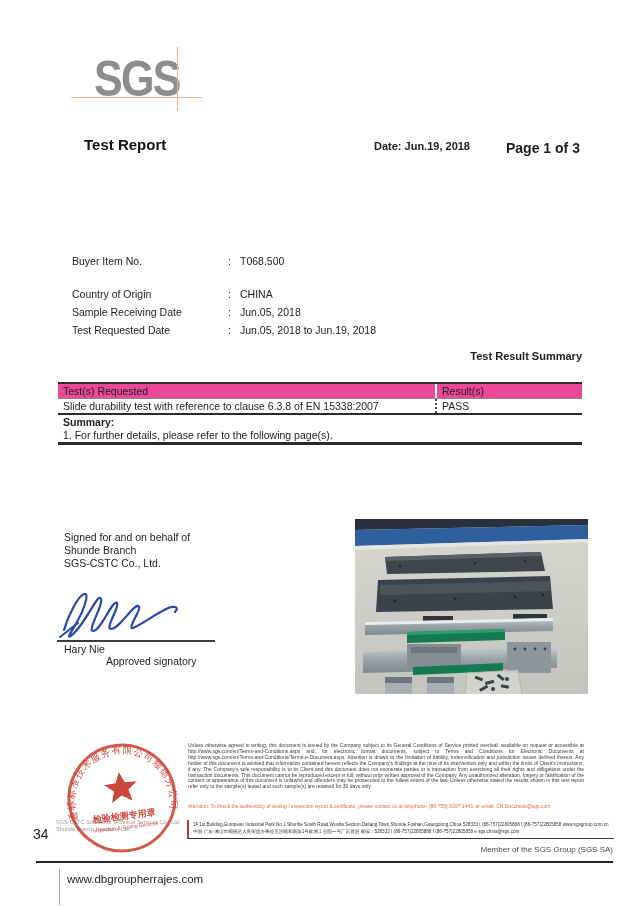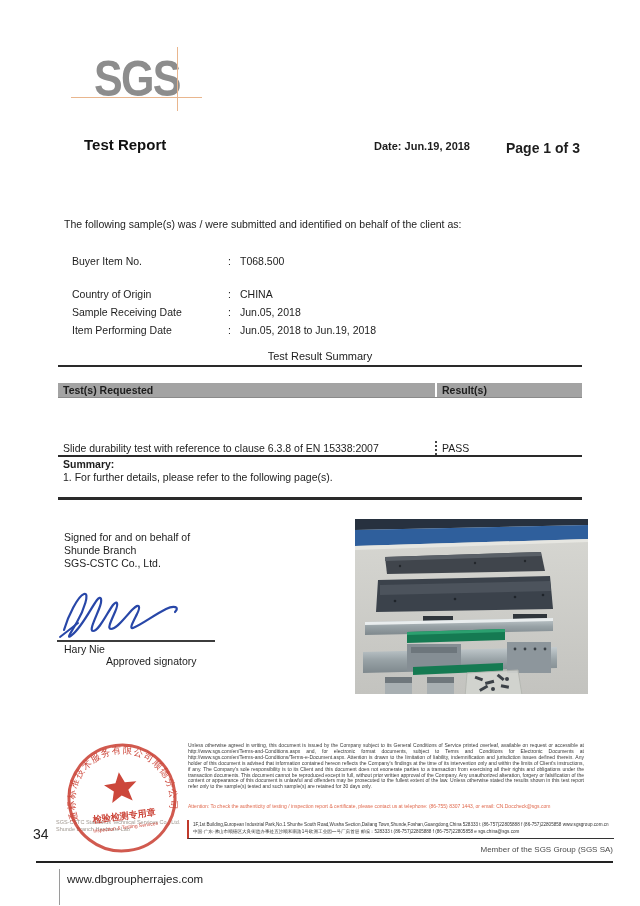--- a/index.html
+++ b/index.html
@@ -19,30 +19,30 @@
   .hdr-page { position:absolute; left:506px; top:140px; font-size:14px; font-weight:bold; }
 
   
   .intro { position:absolute; left:64px; top:218px; font-size:10.5px; }
   .field { position:absolute; left:64px; font-size:10.5px; white-space:nowrap;padding-left:8px; }
   .field .fc { position:absolute; left:164px; }
   .field .fv { position:absolute; left:176px; white-space:nowrap; }
 
   
   .rst { position:absolute; left:58px; top:350px; width:524px; }
-  .rst-title { text-align:center; font-weight:normal; font-size:11px; margin-bottom:3px; }
+  .rst-title { text-align:right; font-weight:bold; font-size:11px; margin-bottom:20px; }
   .rst-tbl { border-top:2px solid #2a2a2a; border-bottom:3px solid #2a2a2a; font-size:10.5px; }
-  .rst-head { display:flex; background:#a3a3a3; border-bottom:1px solid #8a8a8a; font-weight:bold;margin-top:16px; }
+  .rst-head { display:flex; background:#ec4899; border-bottom:1px solid #8a8a8a; font-weight:normal; }
   .rst-head > div, .rst-row > div { padding:1px 5px; line-height:12px; }
   .rst-c1 { flex:1; }
   .rst-c2 { width:147px; }
   .rst-head .rst-c2 { border-left:2px solid #ffffff; }
-  .rst-row { display:flex; border-bottom:2px solid #2a2a2a;margin-top:43px; }
+  .rst-row { display:flex; border-bottom:2px solid #2a2a2a; }
   .rst-row .rst-c2 { border-left:2px dotted #444; }
-  .rst-sum { padding:1px 5px 14px; line-height:12.5px; }
+  .rst-sum { padding:1px 5px 1px; line-height:12.5px; }
   .rst-sum .b { font-weight:bold; }
 
   
   .signed { position:absolute; left:64px; top:531px; font-size:10.5px; line-height:13px; }
   .sig-svg { position:absolute; left:56px; top:580px; }
   .sig-line { position:absolute; left:57px; top:640px; width:158px; height:2px; background:#3c3c3c; }
   .sig-name { position:absolute; left:64px; top:643px; font-size:10.5px; }
   .sig-role { position:absolute; left:64px; top:655px; font-size:10.5px;margin-left:42px; }
 
   
@@ -78,39 +78,38 @@
   <div>
     <div class="logo-text">SGS</div>
     <div class="logo-h2 line-orange"></div>
     <div class="logo-v line-orange"></div>
   </div>
 
   <div class="report-title">Test Report</div>
   <div class="hdr-date">Date: Jun.19, 2018</div>
   <div class="hdr-page">Page 1 of 3</div>
 
-  <div class="intro">The following sample(s) was / were submitted and identified on behalf of the client as:</div>
 
   <div class="field" style="top:255px">
     <span>Buyer Item No.</span>
     <span class="fc">:</span>
     <span class="fv">T068.500</span>
   </div>
   <div class="field" style="top:288px">
     <span>Country of Origin</span>
     <span class="fc">:</span>
     <span class="fv">CHINA</span>
   </div>
   <div class="field" style="top:306px">
     <span>Sample Receiving Date</span>
     <span class="fc">:</span>
     <span class="fv">Jun.05, 2018</span>
   </div>
   <div class="field" style="top:324px">
-    <span>Item Performing Date</span>
+    <span>Test Requested Date</span>
     <span class="fc">:</span>
     <span class="fv">Jun.05, 2018 to Jun.19, 2018</span>
   </div>
 
   <div class="rst">
     <div class="rst-title">Test Result Summary</div>
     <div class="rst-tbl">
       <div class="rst-head">
         <div class="rst-c1">Test(s) Requested</div>
         <div class="rst-c2">Result(s)</div>

